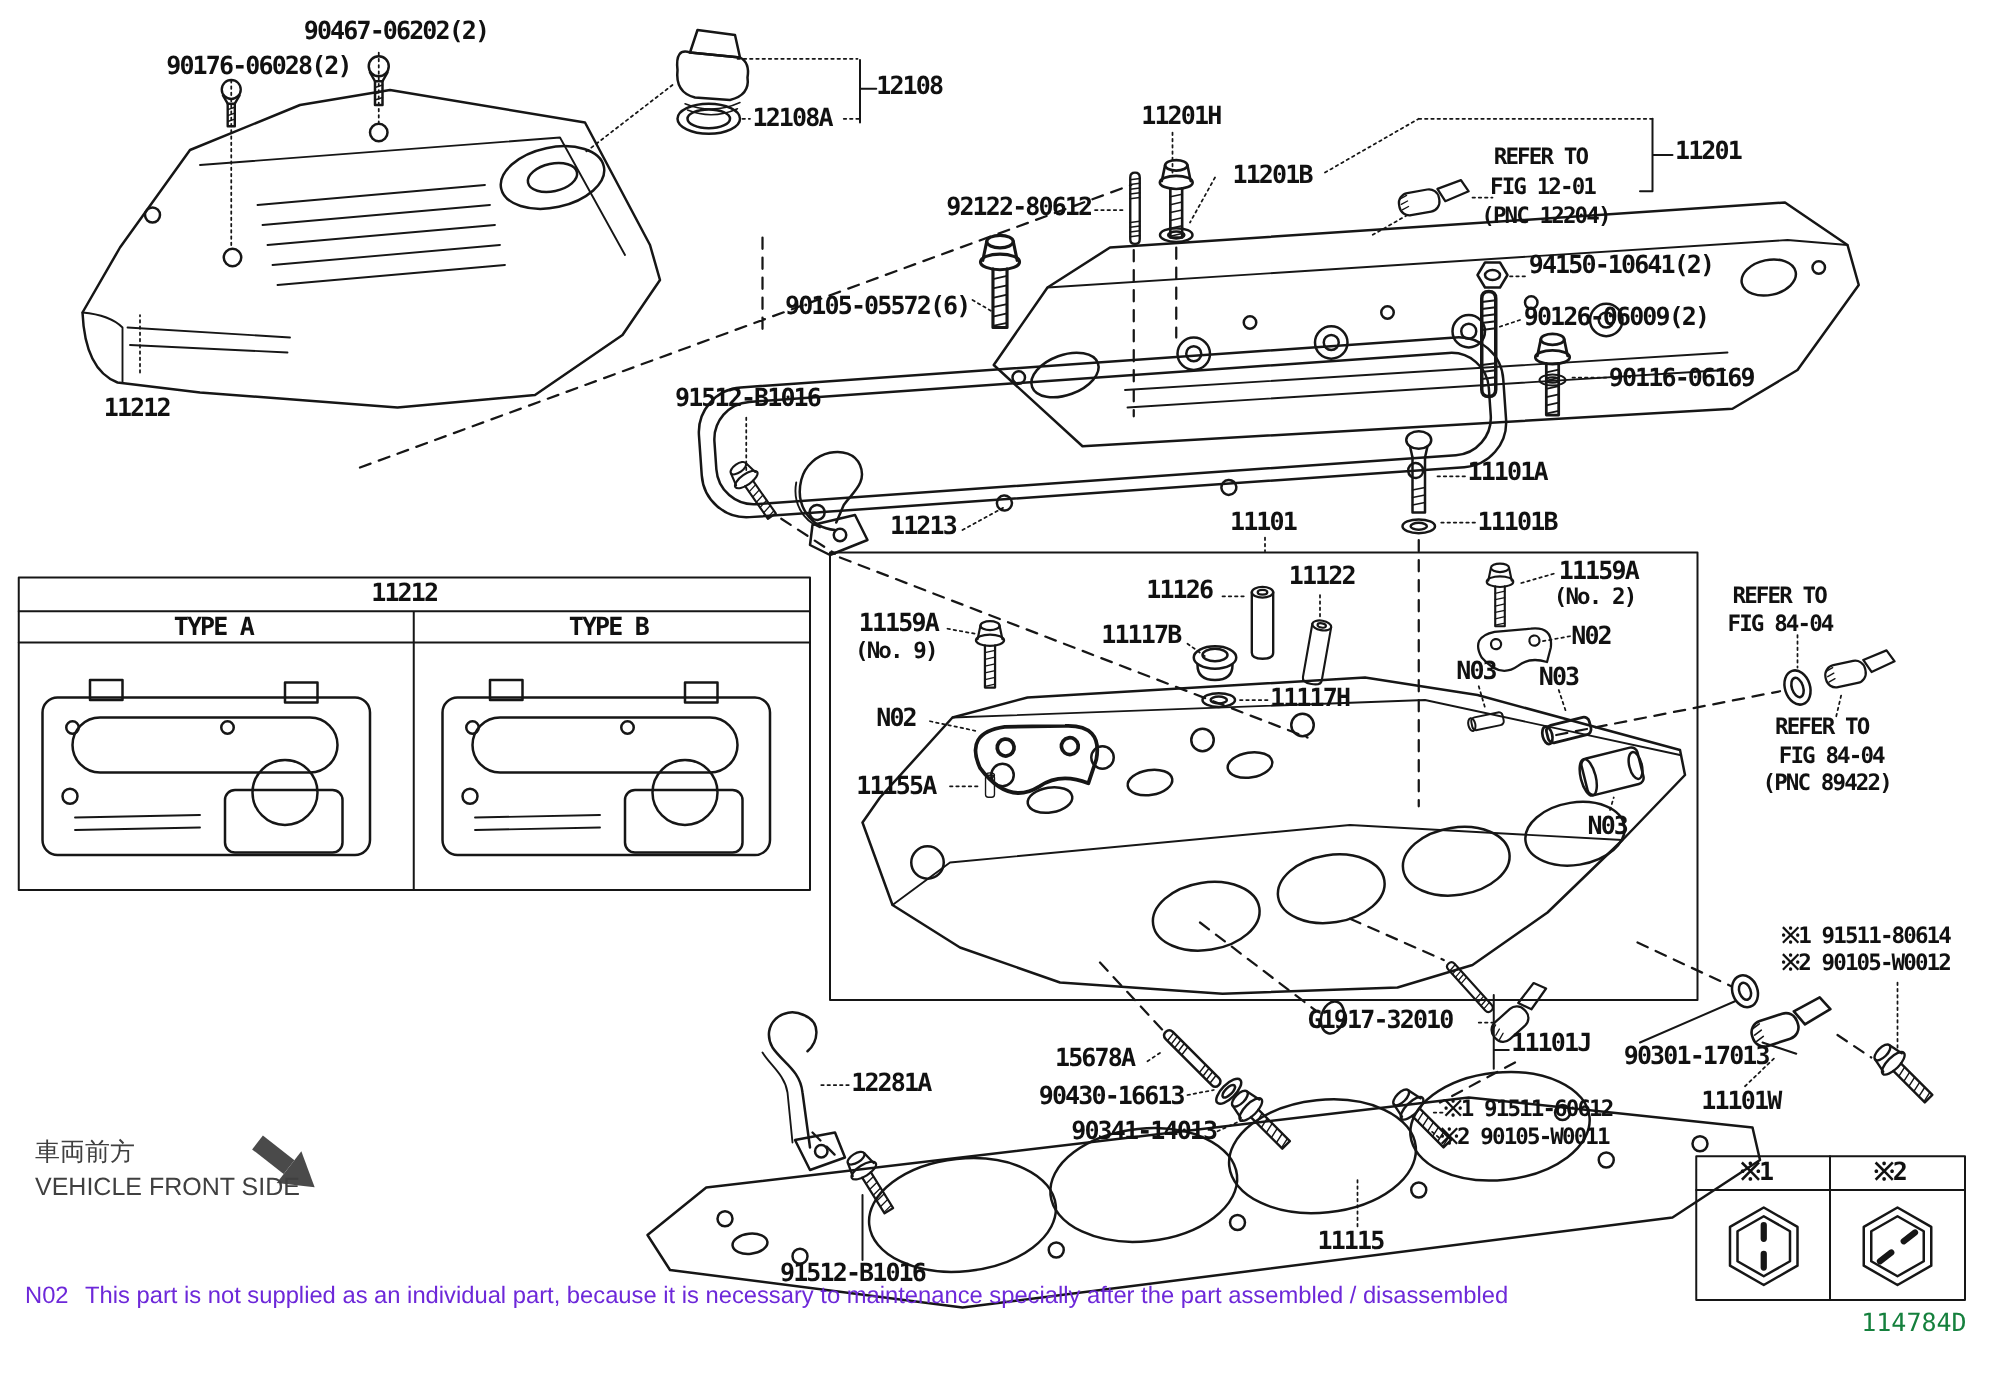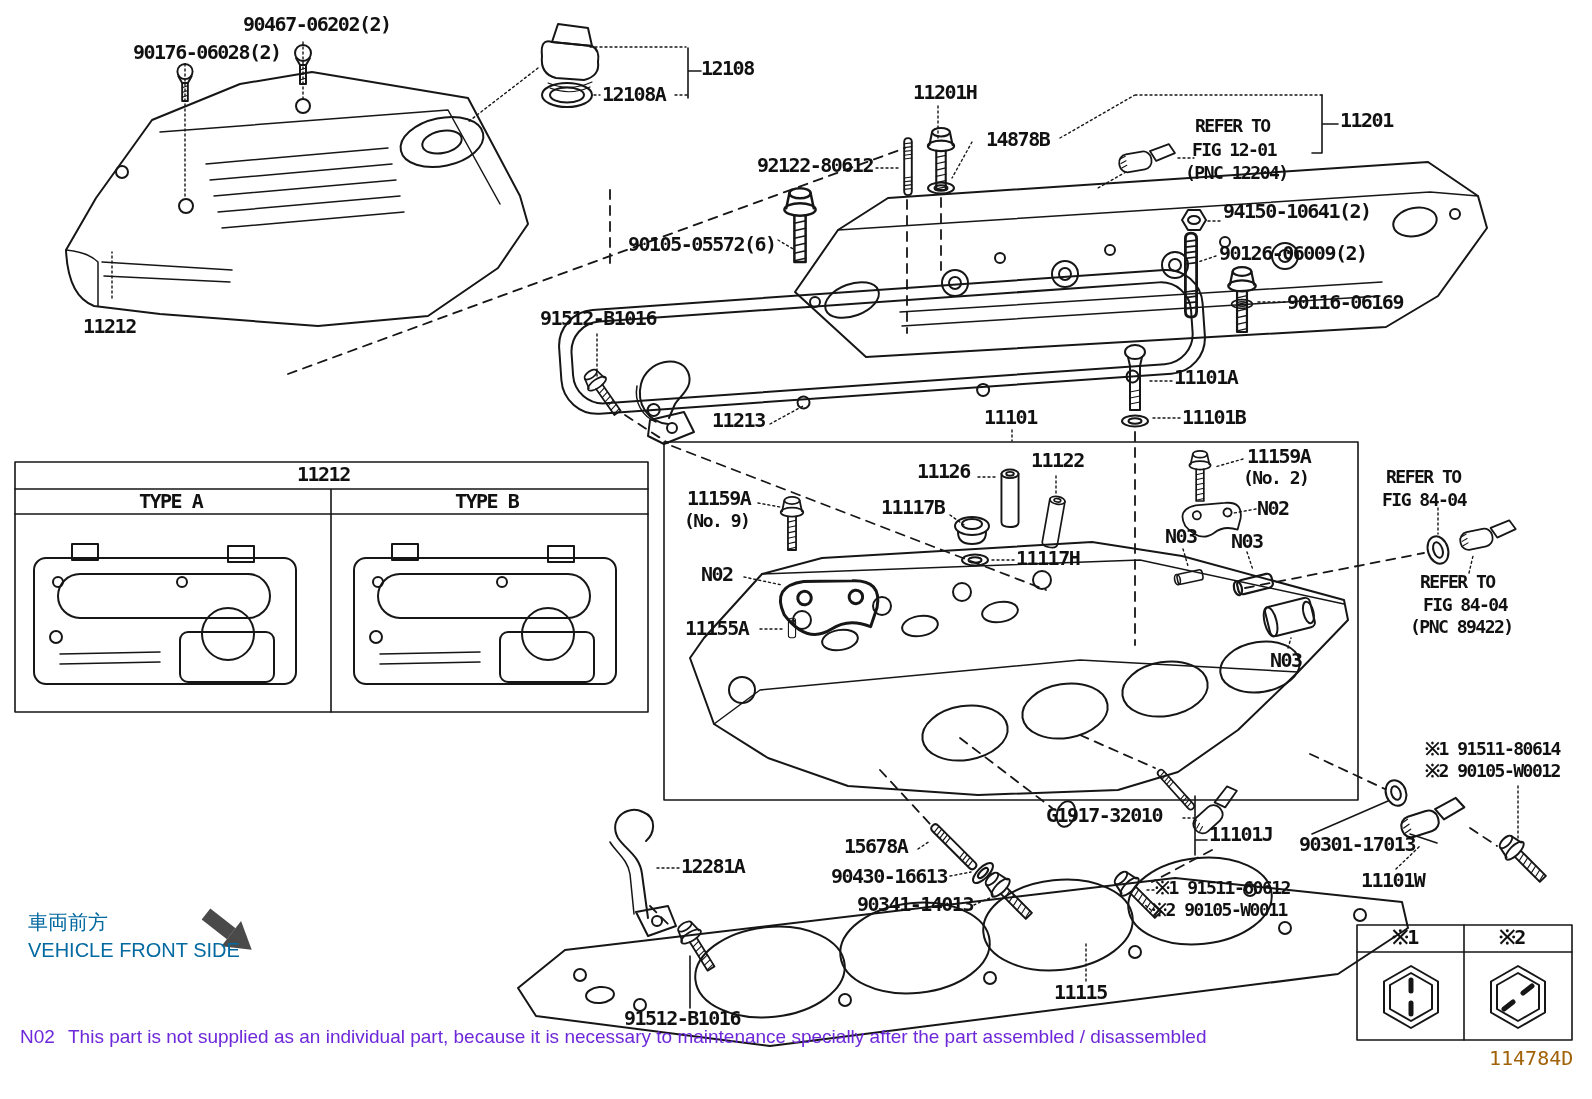--- a/index.html
+++ b/index.html
@@ -6,22 +6,22 @@
   .stage{position:relative;width:1592px;height:1099px;background:#ffffff;overflow:hidden;
          font-family:"DejaVu Sans Mono",monospace;}
   .stage svg{position:absolute;left:0;top:0;}
   .lbl{position:absolute;font:700 20px/1.05 "DejaVu Sans Mono",monospace;color:#111;
        letter-spacing:-1.5px;white-space:pre;}
   .sm{font-size:18px;}
   .tbl{font-size:20px;}
   .note-row{position:absolute;left:20px;font:400 19px/1.2 "Liberation Sans",sans-serif;
             color:#6d28d9;white-space:pre;}
   .note-id{display:inline-block;width:48px;}
-  .front{position:absolute;font:400 20px/1.25 "Liberation Sans",sans-serif;color:#0369a1;white-space:pre;}
-  .code{position:absolute;font:400 20px "DejaVu Sans Mono",monospace;color:#a16207;}
+  .front{position:absolute;font:400 20px/1.25 "Liberation Sans",sans-serif;color:#404040;white-space:pre;}
+  .code{position:absolute;font:400 20px "DejaVu Sans Mono",monospace;color:#15803d;}
 </style>
 </head>
 <body>
 
 <div class="stage">
 
 <svg width="1592" height="1099" viewBox="0 0 1592 1099">
   <defs>
     <g id="def-bolt">
       <ellipse cx="0" cy="-15" rx="8.5" ry="4"></ellipse>
@@ -308,21 +308,21 @@
       <polygon points="32,-16 58,0 32,16"></polygon>
     </g>
   </g>
 </svg>
 
 <div class="lbl" style="left:243px;top:14px">90467-06202(2)</div>
 <div class="lbl" style="left:133px;top:42px">90176-06028(2)</div>
 <div class="lbl" style="left:701px;top:58px">12108</div>
 <div class="lbl" style="left:602px;top:84px">12108A</div>
 <div class="lbl" style="left:913px;top:82px">11201H</div>
-<div class="lbl" style="left:986px;top:129px">14878B</div>
+<div class="lbl" style="left:986px;top:129px">11201B</div>
 <div class="lbl" style="left:757px;top:155px">92122-80612</div>
 <div class="lbl" style="left:628px;top:234px">90105-05572(6)</div>
 <div class="lbl" style="left:1340px;top:110px">11201</div>
 <div class="lbl sm" style="left:1195px;top:117px">REFER TO</div>
 <div class="lbl sm" style="left:1192px;top:141px">FIG 12-01</div>
 <div class="lbl sm" style="left:1185px;top:164px">(PNC 12204)</div>
 <div class="lbl" style="left:1223px;top:201px">94150-10641(2)</div>
 <div class="lbl" style="left:1219px;top:243px">90126-06009(2)</div>
 <div class="lbl" style="left:1287px;top:292px">90116-06169</div>
 <div class="lbl" style="left:540px;top:308px">91512-B1016</div>

